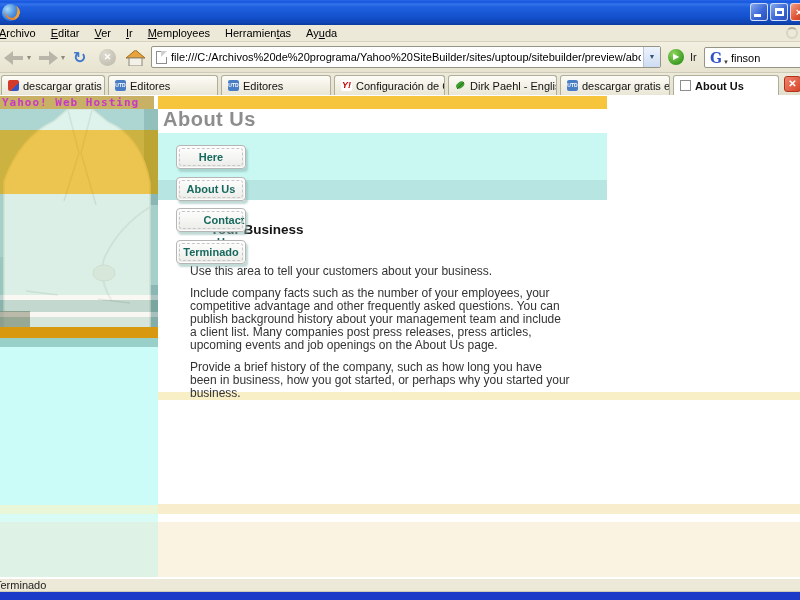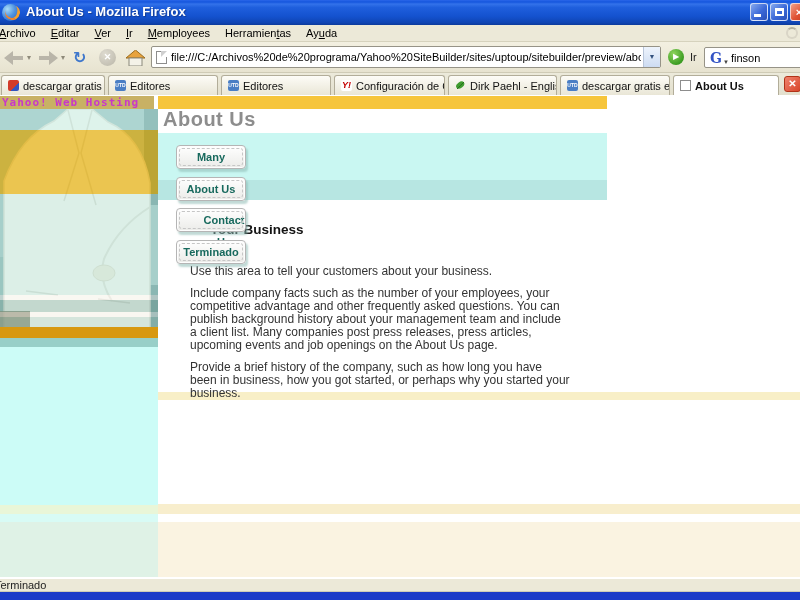--- a/index.html
+++ b/index.html
@@ -120,21 +120,20 @@
   
   .navarrow svg { display:block; }
 </style>
 </head>
 <body>
 
 <div class="screen">
 
   <div class="titlebar">
     <span class="fx-icon"></span>
-    <span class="title">About Us - Mozilla Firefox</span>
     <div class="winbtns">
       <span class="wb min">
           <i></i>
         </span>
       <span class="wb max">
           <i></i>
         </span>
       <span class="wb close">×</span>
     </div>
   </div>
@@ -259,21 +258,21 @@
     <div class="band2"></div>
 
     <div class="leftcol-a"></div>
     <div class="leftcol-b"></div>
     <div class="leftcol-c"></div>
     <div class="leftcol-d"></div>
     <div class="stripe1"></div>
     <div class="stripe2"></div>
     <div class="stripe3"></div>
 
-    <div class="navbtn nb0">Many</div>
+    <div class="navbtn nb0">Here</div>
     <div class="navbtn nb1">About Us</div>
     <div class="navbtn nb2">Contact Us</div>
     <div class="navbtn nb3">Terminado</div>
 
     <div class="subheading">Your Business</div>
 
     <div class="bodytext">
       <p>Use this area to tell your customers about your business.</p>
       <p>Include company facts such as the number of your employees, your competitive advantage and other frequently asked questions. You can publish background history about your management team and include a client list. Many companies post press releases, press articles, upcoming events and job openings on the About Us page.</p>
       <p>Provide a brief history of the company, such as how long you have been in business, how you got started, or perhaps why you started your business.</p>

